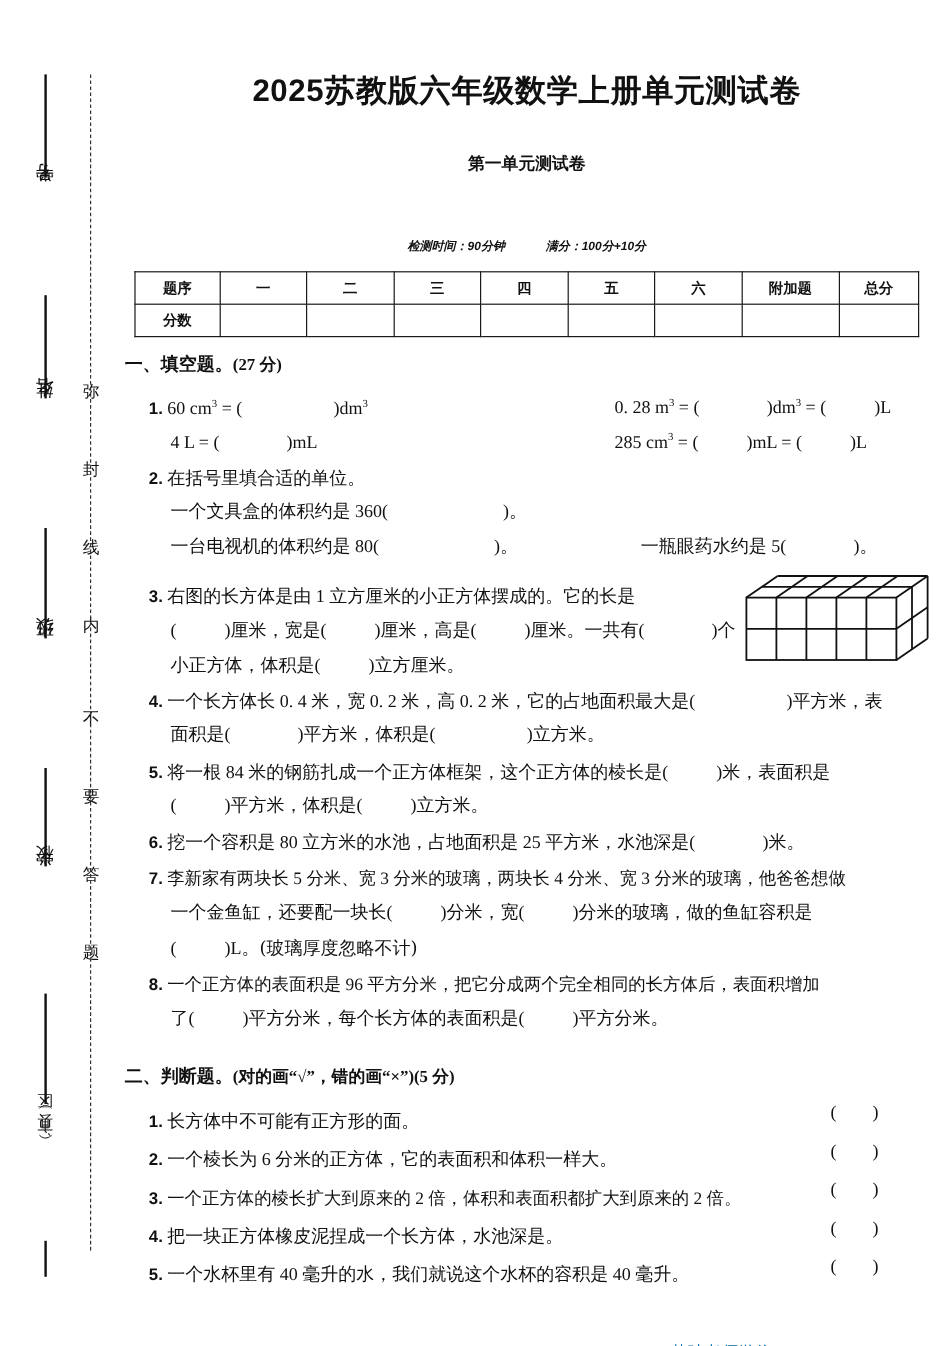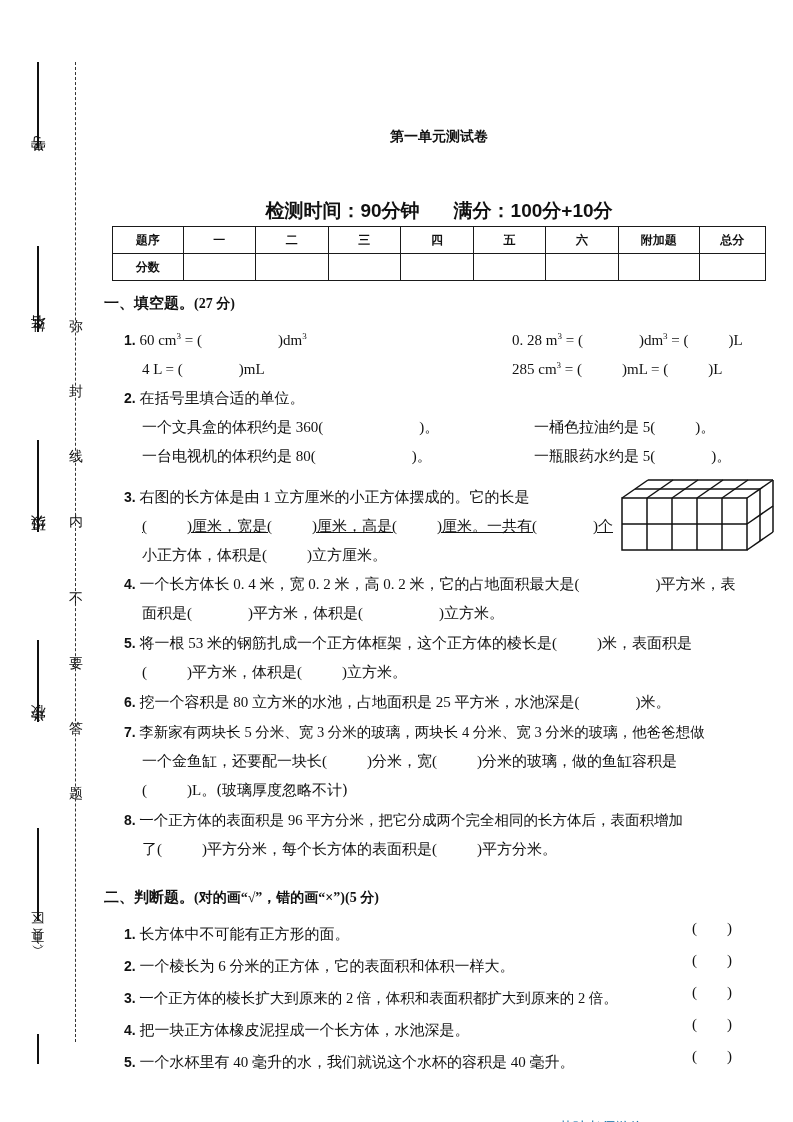--- a/index.html
+++ b/index.html
@@ -95,21 +95,22 @@
     font-weight: bold;
     font-size: 14px;
   }
   .exam-meta {
     position: absolute;
     left: 0; top: 198px;
     width: 670px;
     text-align: center;
     font-family: "Liberation Sans", "DejaVu Sans", sans-serif;
     font-weight: bold;
-    font-size: 19px;
+    font-size: 10px;
+    font-style: italic;
   }
   .exam-meta .gap { display: inline-block; width: 34px; }
 
   
   #score-table {
     position: absolute;
     left: 8px;
     top: 226px;
     width: 654px;
     border-collapse: collapse;
@@ -226,20 +227,21 @@
     <div class="seal-notice-char" style="top:655px;">要</div>
     <div class="seal-notice-char" style="top:720px;">答</div>
     <div class="seal-notice-char" style="top:785px;">题</div>
   </div>
 
   <div id="seal-dashline"></div>
 </div>
 
 <div id="sheet">
 
+  <div class="title-main">2025苏教版六年级数学上册单元测试卷</div>
   <div class="title-sub">第一单元测试卷</div>
 
   <div class="exam-meta">
     <span>检测时间：90分钟</span><span class="gap"></span><span>满分：100分+10分</span>
   </div>
 
   <table id="score-table">
     <tbody>
         <tr>
       <td class="lbl">题序</td>
@@ -293,35 +295,32 @@
     <span>= (</span><span class="b-sm"></span><span>)mL = (</span><span class="b-sm"></span><span>)L</span>
   </div>
 
   <div class="q" style="left:20px; top:384px;">
     <span class="no">2.</span>
     <span>在括号里填合适的单位。</span>
   </div>
   <div class="q" style="left:38px; top:413px;">
     <span>一个文具盒的体积约是 360(</span><span class="b-xl"></span><span>)。</span>
   </div>
-  <div class="q" style="left:430px; top:413px;">
-    <span>一桶色拉油约是 5(</span><span class="b-sm"></span><span>)。</span>
-  </div>
   <div class="q" style="left:38px; top:442px;">
     <span>一台电视机的体积约是 80(</span><span class="b-xl"></span><span>)。</span>
   </div>
   <div class="q" style="left:430px; top:442px;">
     <span>一瓶眼药水约是 5(</span><span class="b-md"></span><span>)。</span>
   </div>
 
   <div class="q" style="left:20px; top:483px;">
     <span class="no">3.</span>
     <span>右图的长方体是由 1 立方厘米的小正方体摆成的。它的长是</span>
   </div>
-  <div class="q" style="left:38px; top:512px;text-decoration:underline;">
+  <div class="q" style="left:38px; top:512px;">
     <span>(</span><span class="b-sm"></span><span>)厘米，宽是(</span><span class="b-sm"></span><span>)厘米，高是(</span><span class="b-sm"></span><span>)厘米。一共有(</span><span class="b-md"></span><span>)个</span>
   </div>
   <div class="q" style="left:38px; top:541px;">
     <span>小正方体，体积是(</span><span class="b-sm"></span><span>)立方厘米。</span>
   </div>
 
   <div id="cuboid-figure">
     <svg width="156" height="74" viewBox="0 0 156 74" xmlns="http://www.w3.org/2000/svg">
       <g fill="none" stroke="#111" stroke-width="1.5">
 
@@ -357,21 +356,21 @@
   <div class="q" style="left:20px; top:570px;">
     <span class="no">4.</span>
     <span>一个长方体长 0. 4 米，宽 0. 2 米，高 0. 2 米，它的占地面积最大是(</span><span class="b-lg"></span><span>)平方米，表</span>
   </div>
   <div class="q" style="left:38px; top:599px;">
     <span>面积是(</span><span class="b-md"></span><span>)平方米，体积是(</span><span class="b-lg"></span><span>)立方米。</span>
   </div>
 
   <div class="q" style="left:20px; top:629px;">
     <span class="no">5.</span>
-    <span>将一根 53 米的钢筋扎成一个正方体框架，这个正方体的棱长是(</span><span class="b-sm"></span><span>)米，表面积是</span>
+    <span>将一根 84 米的钢筋扎成一个正方体框架，这个正方体的棱长是(</span><span class="b-sm"></span><span>)米，表面积是</span>
   </div>
   <div class="q" style="left:38px; top:658px;">
     <span>(</span><span class="b-sm"></span><span>)平方米，体积是(</span><span class="b-sm"></span><span>)立方米。</span>
   </div>
 
   <div class="q" style="left:20px; top:688px;">
     <span class="no">6.</span>
     <span>挖一个容积是 80 立方米的水池，占地面积是 25 平方米，水池深是(</span><span class="b-md"></span><span>)米。</span>
   </div>
 

